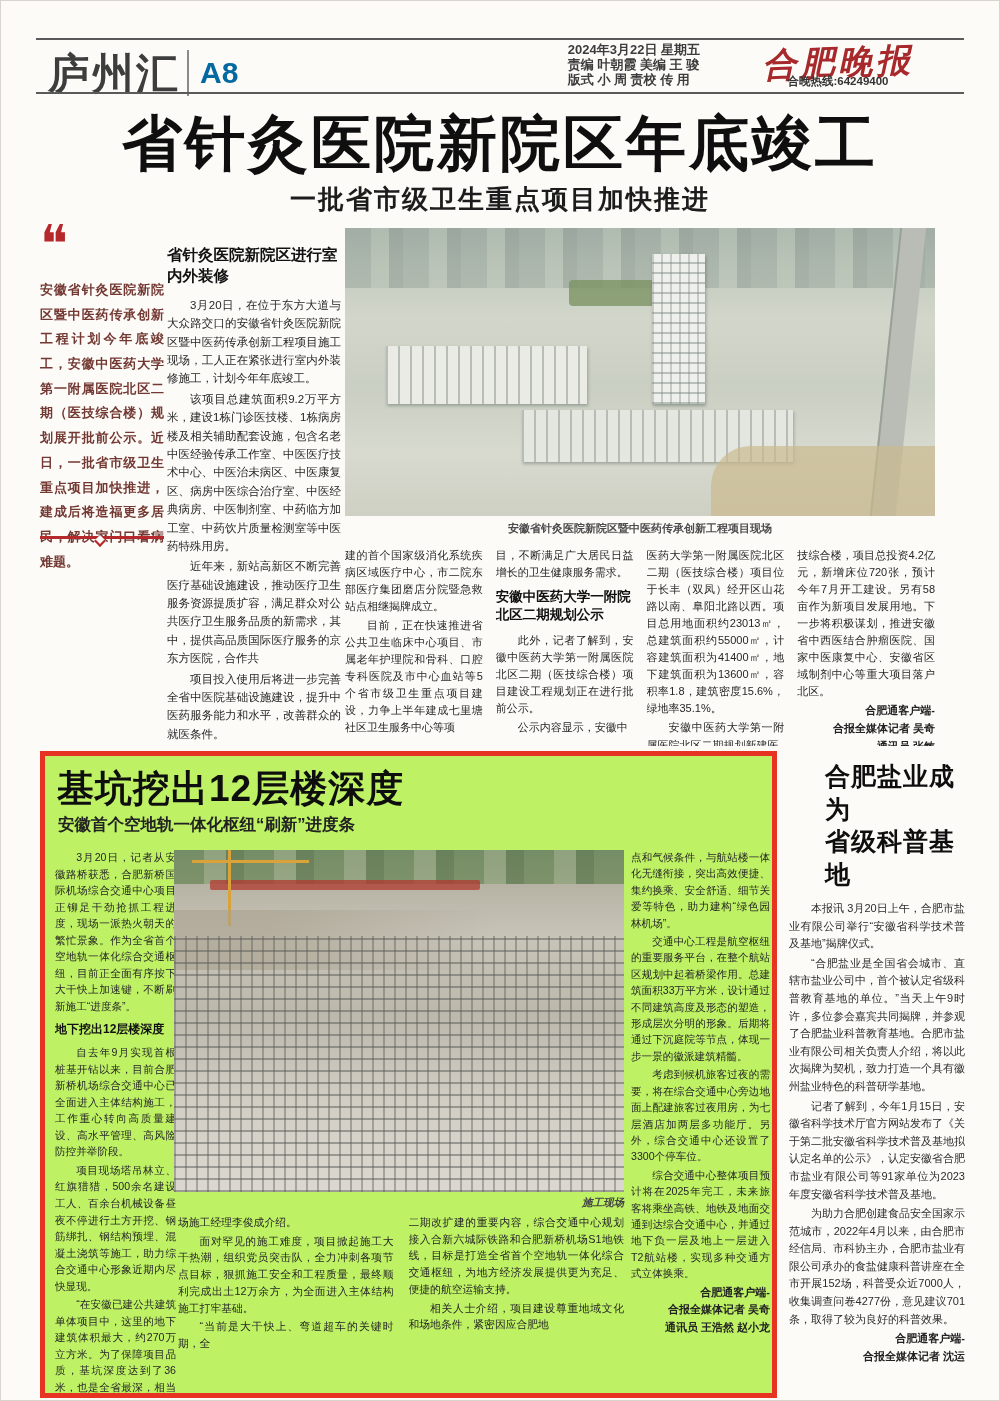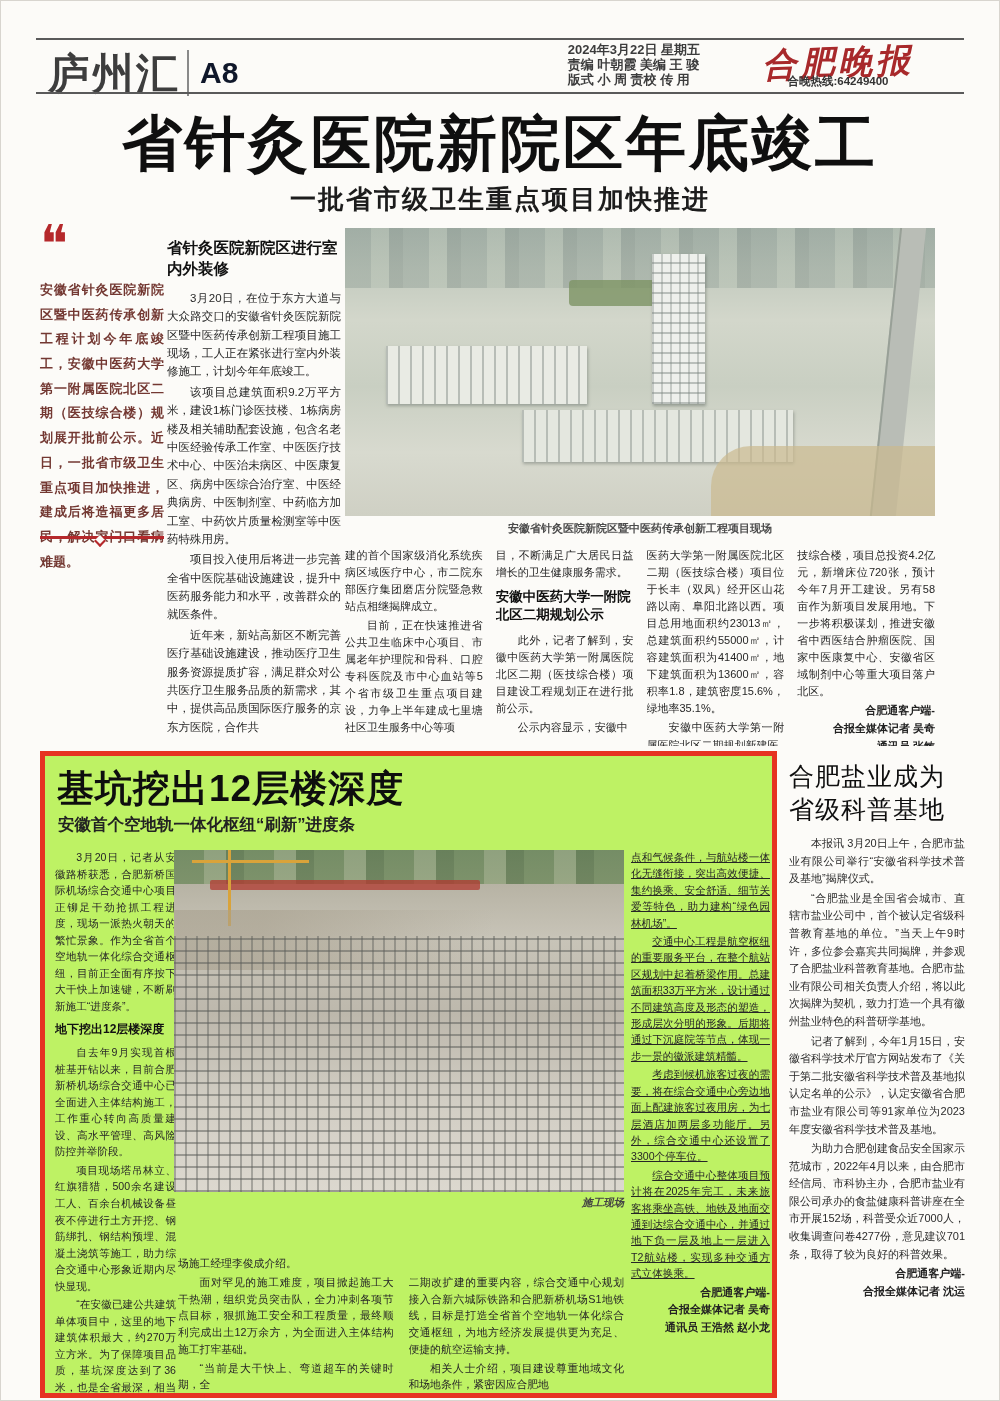--- a/index.html
+++ b/index.html
@@ -5,21 +5,21 @@
   * { margin:0; padding:0; box-sizing:border-box; }
   html,body { background:#e9e7e2; }
   body { font-family:"Liberation Sans","DejaVu Sans",sans-serif; color:#2b2b2b; }
   .page { position:relative; width:1000px; height:1401px; background:#fcfbf8; margin:0 auto; overflow:hidden;
           box-shadow:inset 0 0 0 1px #d8d5cf; }
 
   
   .rule { position:absolute; background:#5a5a5a; height:2px; }
   .hdr-section { position:absolute; left:48px; top:46px; font-size:42px; font-weight:900; color:#3d3d3d; letter-spacing:2px; }
   .hdr-div { position:absolute; left:187px; top:50px; width:2px; height:46px; background:#8a8a8a; }
-  .hdr-page { position:absolute; left:200px; top:56px; font-size:30px; font-weight:700; color:#0f172a; }
+  .hdr-page { position:absolute; left:200px; top:56px; font-size:30px; font-weight:700; color:#0369a1; }
   .hdr-meta { position:absolute; right:300px; top:42px; text-align:left; font-size:13px; line-height:15px; color:#3c3c3c; font-weight:700; white-space:nowrap; }
   .hdr-brand { position:absolute; right:42px; top:40px; width:240px; text-align:center; font-family:"Liberation Serif","DejaVu Serif",serif;
                font-size:34px; font-weight:900; color:#a8292b; font-style:italic; letter-spacing:4px; transform:rotate(-2deg); }
   .hdr-hot { position:absolute; right:42px; top:74px; width:240px; text-align:center; font-size:11.5px; font-weight:700; color:#333; }
 
   
   .lead-title { position:absolute; left:0; top:104px; width:100%; text-align:center; font-size:60px; font-weight:900; color:#0f0f0f; letter-spacing:3px; }
   .lead-sub   { position:absolute; left:0; top:182px; width:100%; text-align:center; font-size:26px; font-weight:700; color:#1c1c1c; letter-spacing:2px; }
 
   
@@ -30,21 +30,21 @@
   .quote-foot .bar { position:absolute; top:0; left:0; right:0; height:3px; background:#b5282b; }
   .quote-foot .vee { position:absolute; left:54px; top:-1px; width:12px; height:12px; background:#fcfbf8; border-left:3px solid #b5282b; border-bottom:3px solid #b5282b; transform:rotate(-45deg) scale(.7); }
 
   
   .col p { font-size:11.5px; line-height:1.6; text-align:justify; text-indent:2em; color:#262626; margin-bottom:2px; }
   .col p.noindent { text-indent:0; }
   .subhead { font-size:14.5px; font-weight:900; color:#111; line-height:1.35; margin:7px 0 7px; text-indent:0 !important; }
   .credits { font-size:11.5px; line-height:1.6; text-align:right; color:#222; font-weight:700; }
 
   .col1 { position:absolute; left:167px; top:230px; width:174px; height:516px; overflow:hidden; }
-  .col1 .subhead { font-size:15.5px; margin:8px 0 9px; }
+  .col1 .subhead { font-size:15.5px; margin:15px 0 9px; }
 
   
   .photo1 { position:absolute; left:345px; top:228px; width:590px; height:288px; overflow:hidden;
             background:linear-gradient(180deg,#aab6ae 0%,#c2cabe 14%,#d3d7cb 32%,#c9cfc2 55%,#d8dacf 78%,#cfd0c4 100%); }
   .p1-city { position:absolute; left:0; top:0; width:100%; height:60px;
              background:repeating-linear-gradient(90deg,#9aa79e 0 26px,#b4bfb2 26px 44px,#8d9a92 44px 58px); opacity:.55; }
   .p1-green { position:absolute; left:38%; top:52px; width:20%; height:26px; background:#7d9464; border-radius:4px; opacity:.8; }
   .p1-tower { position:absolute; left:52%; top:26px; width:9%; height:150px; background:#eef0ec;
               background-image:repeating-linear-gradient(0deg,rgba(120,130,125,.45) 0 2px,transparent 2px 10px),repeating-linear-gradient(90deg,rgba(120,130,125,.35) 0 2px,transparent 2px 9px); box-shadow:1px 2px 3px rgba(60,70,65,.4); }
   .p1-slab1 { position:absolute; left:7%; top:118px; width:34%; height:58px; background:#e9ebe4;
@@ -71,31 +71,31 @@
             background:linear-gradient(180deg,#8d9a88 0%,#b7b3a4 10%,#c8c4b8 26%,#bdb8ac 48%,#d2cec4 74%,#dcd8cf 100%); }
   .p2-trees { position:absolute; left:0; top:0; width:100%; height:34px;
               background:repeating-linear-gradient(90deg,#6f8a5d 0 30px,#90a37c 30px 52px,#5f7a50 52px 70px); opacity:.8; }
   .p2-banner { position:absolute; left:8%; top:30px; width:60%; height:10px; background:#b23a30; opacity:.75; border-radius:2px; }
   .p2-crane { position:absolute; left:12%; top:-4px; width:3px; height:80px; background:#d9a33a; }
   .p2-crane2 { position:absolute; left:4%; top:10px; width:26%; height:3px; background:#d9a33a; }
   .p2-rebar { position:absolute; left:0; top:86px; width:100%; height:256px;
               background-image:repeating-linear-gradient(0deg,rgba(90,92,88,.5) 0 2px,transparent 2px 12px),repeating-linear-gradient(90deg,rgba(90,92,88,.42) 0 2px,transparent 2px 11px); }
   .p2-slope { position:absolute; left:0; top:60px; width:100%; height:60px; background:linear-gradient(100deg,#a8a08e 20%,transparent 70%); opacity:.6; }
   .photo2-cap { position:absolute; left:129px; top:440px; width:450px; text-align:right; font-size:10.5px; color:#444; font-weight:700; font-style:italic; }
-  .rb-bottomrow { position:absolute; left:133px; top:458px; width:446px; height:181px; display:flex; gap:15px;align-items:flex-end; }
+  .rb-bottomrow { position:absolute; left:133px; top:458px; width:446px; height:181px; display:flex; gap:15px; }
   .rb-bottomrow .col { flex:1 1 0; overflow:hidden; }
   .rb-bottomrow p { font-size:10.8px; line-height:1.55; }
   .rb-bottomrow .subhead { font-size:13px; margin:6px 0 5px; }
   .rb-rightcol { position:absolute; left:586px; top:93px; width:139px; height:546px; overflow:hidden; }
-  .rb-rightcol p { font-size:10.6px; line-height:1.55;text-decoration:underline; }
+  .rb-rightcol p { font-size:10.6px; line-height:1.55; }
   .rb-rightcol .credits, .rb-bottomrow .credits, .under-row .credits { font-size:11px; }
 
   
   .salt { position:absolute; left:789px; top:760px; width:176px; height:638px; overflow:hidden; }
-  .salt-title { font-size:25px; font-weight:400; color:#0e0e0e; line-height:1.3; letter-spacing:1px; }
+  .salt-title { font-size:25px; font-weight:700; color:#0e0e0e; line-height:1.3; letter-spacing:1px;margin-left:36px; }
   .salt .body { margin-top:10px; }
   .salt p { font-size:11px; line-height:1.6; text-align:justify; text-indent:2em; margin-bottom:2px; }
   .salt .credits { margin-top:2px; font-size:11px; }
 </style>
 </head>
 <body>
 
 <div class="page">
 
   <div class="rule" style="left:36px; top:38px; width:928px;"></div>
@@ -120,22 +120,22 @@
   </div>
   <div class="quote-foot">
     <div class="bar"></div>
     <div class="vee"></div>
   </div>
 
   <div class="col col1">
     <div class="subhead">省针灸医院新院区进行室内外装修</div>
     <p>3月20日，在位于东方大道与大众路交口的安徽省针灸医院新院区暨中医药传承创新工程项目施工现场，工人正在紧张进行室内外装修施工，计划今年年底竣工。</p>
     <p>该项目总建筑面积9.2万平方米，建设1栋门诊医技楼、1栋病房楼及相关辅助配套设施，包含名老中医经验传承工作室、中医医疗技术中心、中医治未病区、中医康复区、病房中医综合治疗室、中医经典病房、中医制剂室、中药临方加工室、中药饮片质量检测室等中医药特殊用房。</p>
+    <p>近年来，新站高新区不断完善医疗基础设施建设，推动医疗卫生服务资源提质扩容，满足群众对公共医疗卫生服务品质的新需求，其中，提供高品质国际医疗服务的京东方医院，合作共</p>
     <p>项目投入使用后将进一步完善全省中医院基础设施建设，提升中医药服务能力和水平，改善群众的就医条件。</p>
-    <p>近年来，新站高新区不断完善医疗基础设施建设，推动医疗卫生服务资源提质扩容，满足群众对公共医疗卫生服务品质的新需求，其中，提供高品质国际医疗服务的京东方医院，合作共</p>
   </div>
 
   <div class="photo1">
     <div class="p1-city"></div>
     <div class="p1-green"></div>
     <div class="p1-road"></div>
     <div class="p1-tower"></div>
     <div class="p1-slab1"></div>
     <div class="p1-slab2"></div>
     <div class="p1-dirt"></div>

